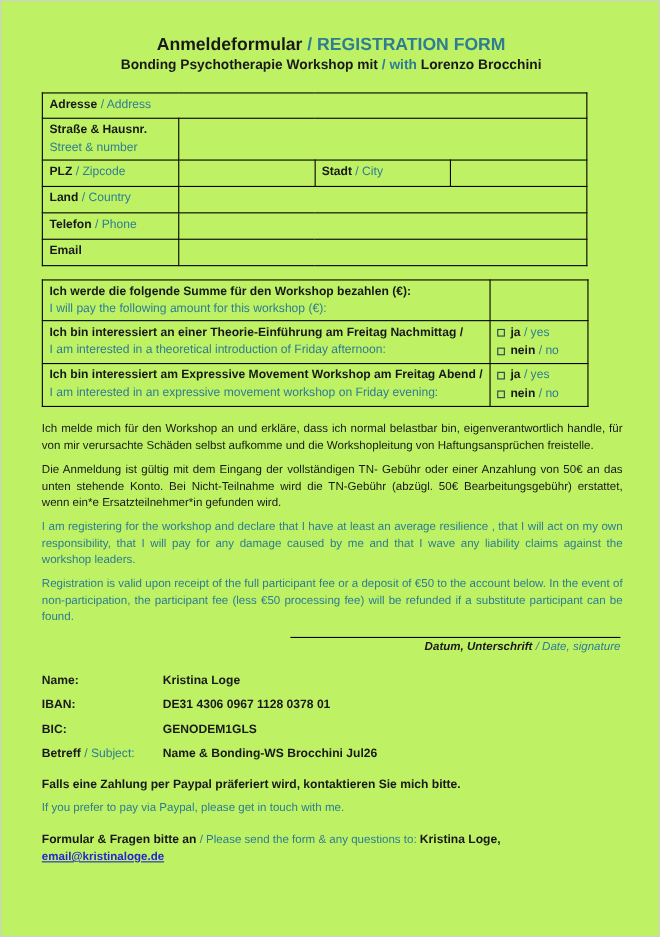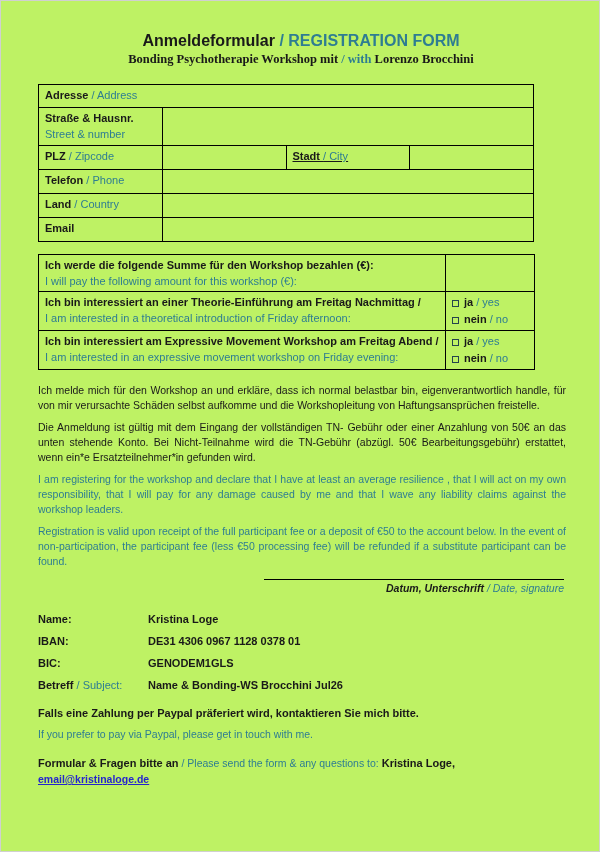--- a/index.html
+++ b/index.html
@@ -16,39 +16,39 @@
     padding: 30px 35px 0 37px;
     overflow: hidden;
   }
   .teal { color: #2E7D92; }
   .b { font-weight: 700; }
   .it { font-style: italic; }
 
   
   header { text-align: center; }
   h1 { font-size: 16px; font-weight: 700; line-height: 20px; }
-  .subtitle { font-size: 12.5px; font-weight: 700; line-height: 17px; font-family: Liberation Serif, serif; }
+  .subtitle { font-size: 12.5px; font-weight: 700; line-height: 17px; }
 
   
   table.tbl { border-collapse: collapse; width: 496px; table-layout: fixed; }
   table.tbl td {
     border: 1.5px solid #000;
     padding: 2px 6px;
     vertical-align: top;
     font-size: 11px;
     line-height: 16px;
   }
   .name-tbl { margin-top: 21px; }
   .name-tbl td { height: 27px; }
   .name-tbl .lbl { width: 147px; }
 
   .addr-tbl { margin-top: 16px; }
   .addr-tbl .c1 { width: 102px; }
   .addr-tbl .c2 { width: 129px; }
-  .addr-tbl .c3 { width: 74px; text-decoration: underline; }
+  .addr-tbl .c3 { width: 74px; }
   .addr-tbl .c4 { width: 191px; }
   .addr-tbl .hrow td { height: 23px; }
   .addr-tbl .street td { height: 38px; }
   .addr-tbl .r td { height: 24px; margin-top: 23px; }
 
   .fee-tbl { margin-top: 12px; }
   .fee-tbl .q { width: 407px; }
   .fee-tbl .opt { width: 89px; }
   .fee-tbl .row2 td { height: 38px; }
   .fee-tbl .row3 td { height: 37px; }
@@ -109,25 +109,25 @@
       <td class="c1"><span class="b">Straße &amp; Hausnr.</span><br><span class="teal">Street &amp; number</span></td>
       <td colspan="3"></td>
     </tr>
     <tr class="r">
       <td class="c1"><span class="b">PLZ</span> <span class="teal">/ Zipcode</span></td>
       <td class="c2"></td>
       <td class="c3"><span class="b">Stadt</span> <span class="teal">/ City</span></td>
       <td class="c4"></td>
     </tr>
     <tr class="r">
-      <td class="c1"><span class="b">Telefon</span> <span class="teal">/ Phone</span></td>
+      <td class="c1"><span class="b">Land</span> <span class="teal">/ Country</span></td>
       <td colspan="3"></td>
     </tr>
     <tr class="r">
-      <td class="c1"><span class="b">Land</span> <span class="teal">/ Country</span></td>
+      <td class="c1"><span class="b">Telefon</span> <span class="teal">/ Phone</span></td>
       <td colspan="3"></td>
     </tr>
     <tr class="r">
       <td class="c1"><span class="b">Email</span></td>
       <td colspan="3"></td>
     </tr>
   </tbody>
     </table>
 
   <table class="tbl fee-tbl">

